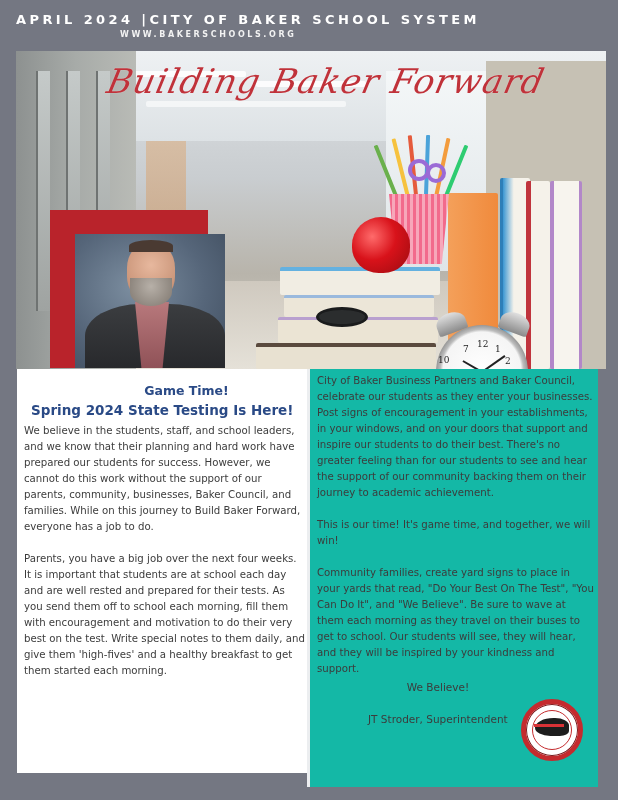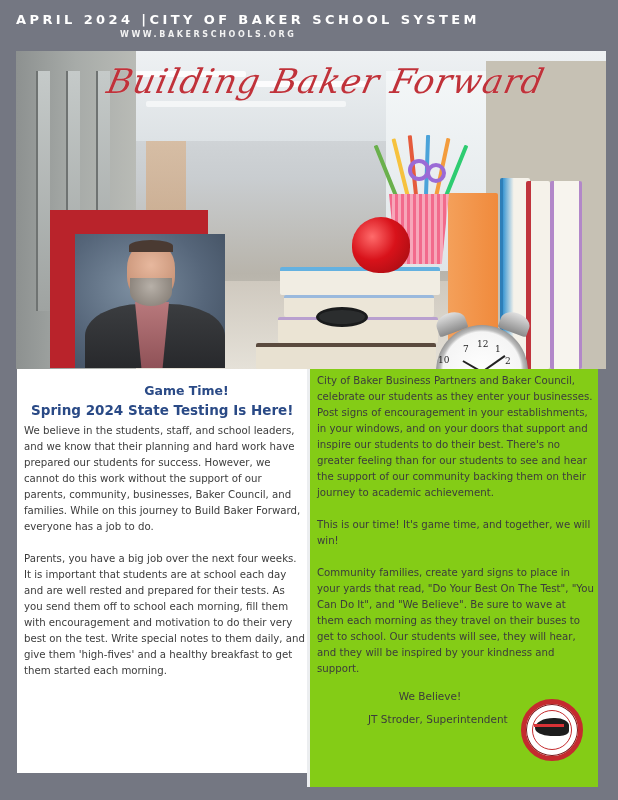--- a/index.html
+++ b/index.html
@@ -123,42 +123,42 @@
     background: linear-gradient(180deg, #b8797c, #8d4f55);
     clip-path: polygon(0 0, 100% 0, 80% 100%, 20% 100%);
   }
   
   .col-left {
     position: absolute; left: 17px; top: 369px; width: 290px; height: 404px;
     background: #ffffff;
   }
   .col-right {
     position: absolute; left: 310px; top: 369px; width: 288px; height: 418px;
-    background: #84cc16;
+    background: #14b8a6;
   }
   .divider {
     position: absolute; left: 307px; top: 369px; width: 3px; height: 418px; background: #eceef0;
   }
   .heading1 {
     position: absolute; left: 0; top: 14px; width: 339px; text-align: center;
     color: #2a4a86; font-weight: bold; font-size: 12.5px;
   }
   .heading2 {
     position: absolute; left: 14px; top: 33px;
     color: #2a4a86; font-weight: bold; font-size: 13.5px; white-space: nowrap;
   }
   .body-text {
     color: #3c3c3c; font-size: 10.2px; line-height: 16px;
   }
   .left-paras { position: absolute; left: 7px; top: 54px; width: 282px; }
   .right-paras { position: absolute; left: 7px; top: 4px; width: 278px; }
   .para { margin-bottom: 16px; }
   .signoff-believe {
-    position: absolute; left: 0; top: 312px; width: 240px; text-align: center;
-    color: #3c3c3c; font-size: 10.5px; margin-top: 9px;
+    position: absolute; left: 8px; top: 312px; width: 240px; text-align: center;
+    color: #3c3c3c; font-size: 10.5px;
   }
   .signoff-name {
     position: absolute; left: 58px; top: 344px; color: #3c3c3c; font-size: 10.5px; white-space: nowrap; text-align: right;
   }
   .seal {
     position: absolute; left: 211px; top: 330px; width: 62px; height: 62px; border-radius: 50%;
     background: #ffffff; border: 5px solid #c42b2e; box-shadow: 0 0 0 1px #7a1a1c inset;
   }
   .seal-inner {
     position: absolute; left: 6px; top: 6px; width: 40px; height: 40px; border-radius: 50%;

